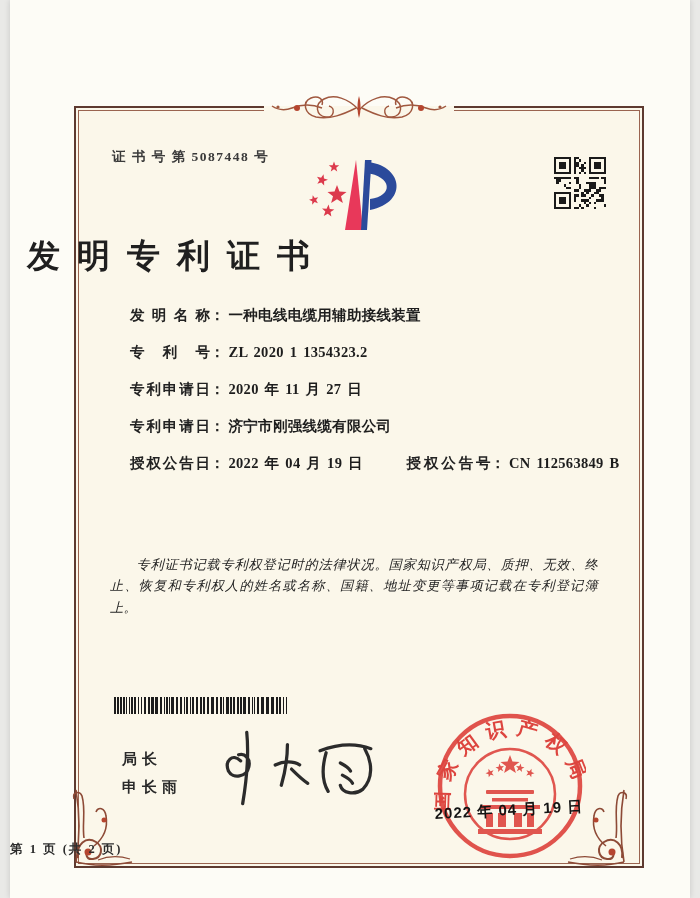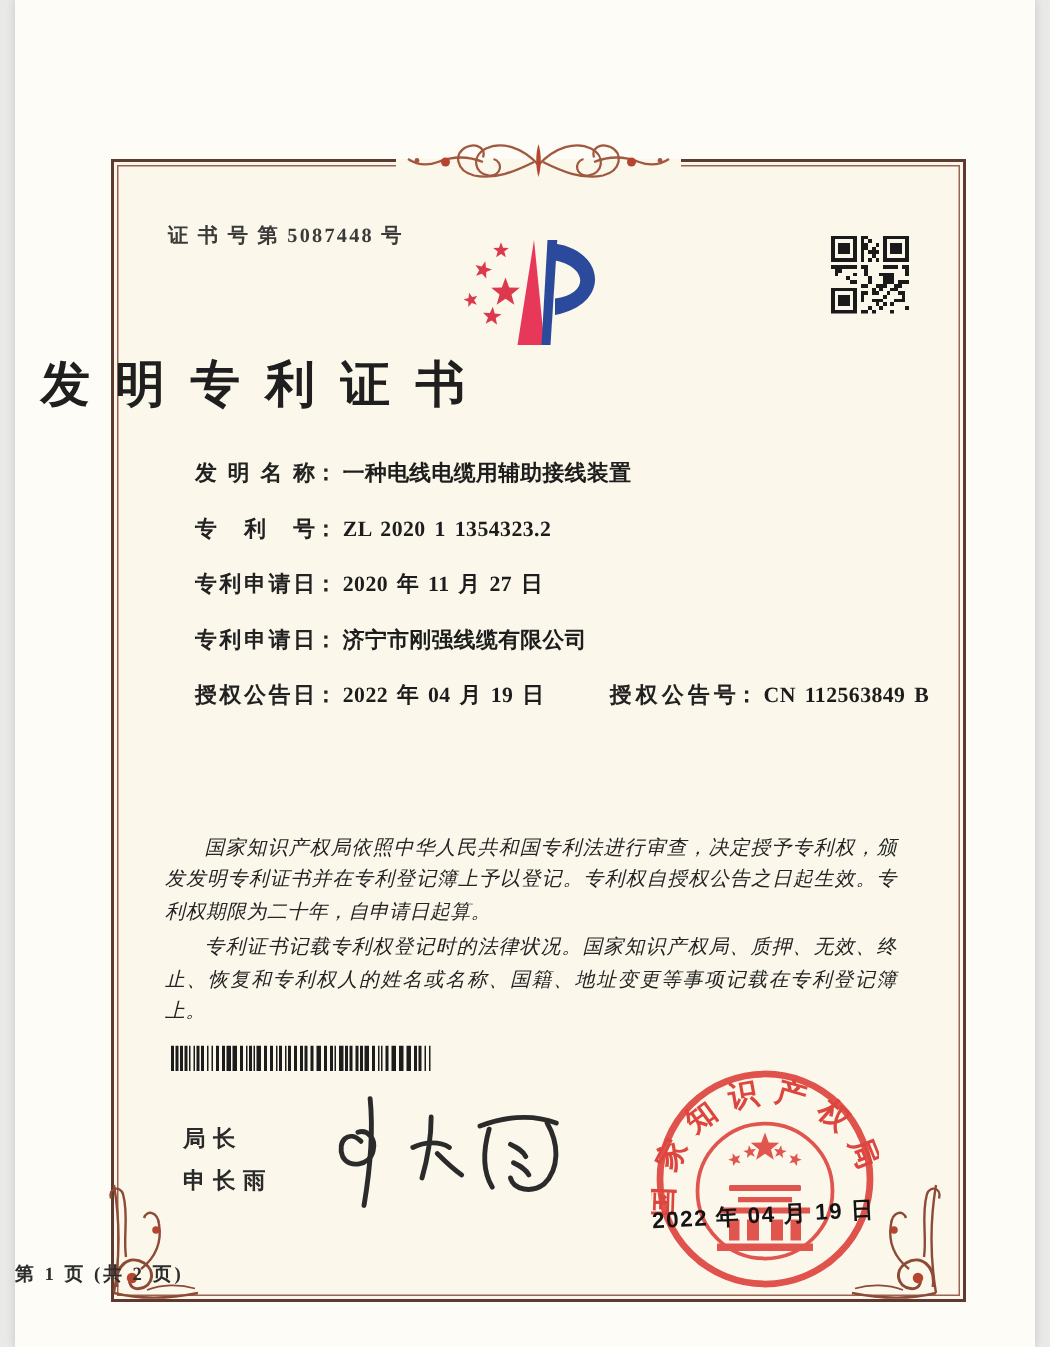--- a/index.html
+++ b/index.html
@@ -334,21 +334,20 @@
     </div>
     <div class="field-row">
       <span class="f-label">专利申请日</span><span class="f-colon">：</span><span class="f-value">济宁市刚强线缆有限公司</span>
     </div>
     <div class="field-row">
       <span class="f-label">授权公告日</span><span class="f-colon">：</span><span class="f-value grant-date">2022 年 04 月 19 日</span><span class="f-label g2">授权公告号</span><span class="f-colon">：</span><span class="f-value">CN 112563849 B</span>
     </div>
   </div>
 
   <div class="paras">
-    <p>国家知识产权局依照中华人民共和国专利法进行审查，决定授予专利权，颁发发明专利证书并在专利登记簿上予以登记。专利权自授权公告之日起生效。专利权期限为二十年，自申请日起算。</p>
     <p>专利证书记载专利权登记时的法律状况。国家知识产权局、质押、无效、终止、恢复和专利权人的姓名或名称、国籍、地址变更等事项记载在专利登记簿上。</p>
   </div>
 
   <svg id="barcode" class="barcode" viewBox="0 0 178 17" preserveAspectRatio="none">
       <rect x="0" y="0" width="2" height="17" fill="#1c1c1c"></rect>
       <rect x="3" y="0" width="2" height="17" fill="#1c1c1c"></rect>
       <rect x="6" y="0" width="2" height="17" fill="#1c1c1c"></rect>
       <rect x="9" y="0" width="2" height="17" fill="#1c1c1c"></rect>
       <rect x="12" y="0" width="1" height="17" fill="#1c1c1c"></rect>
       <rect x="15" y="0" width="1" height="17" fill="#1c1c1c"></rect>

